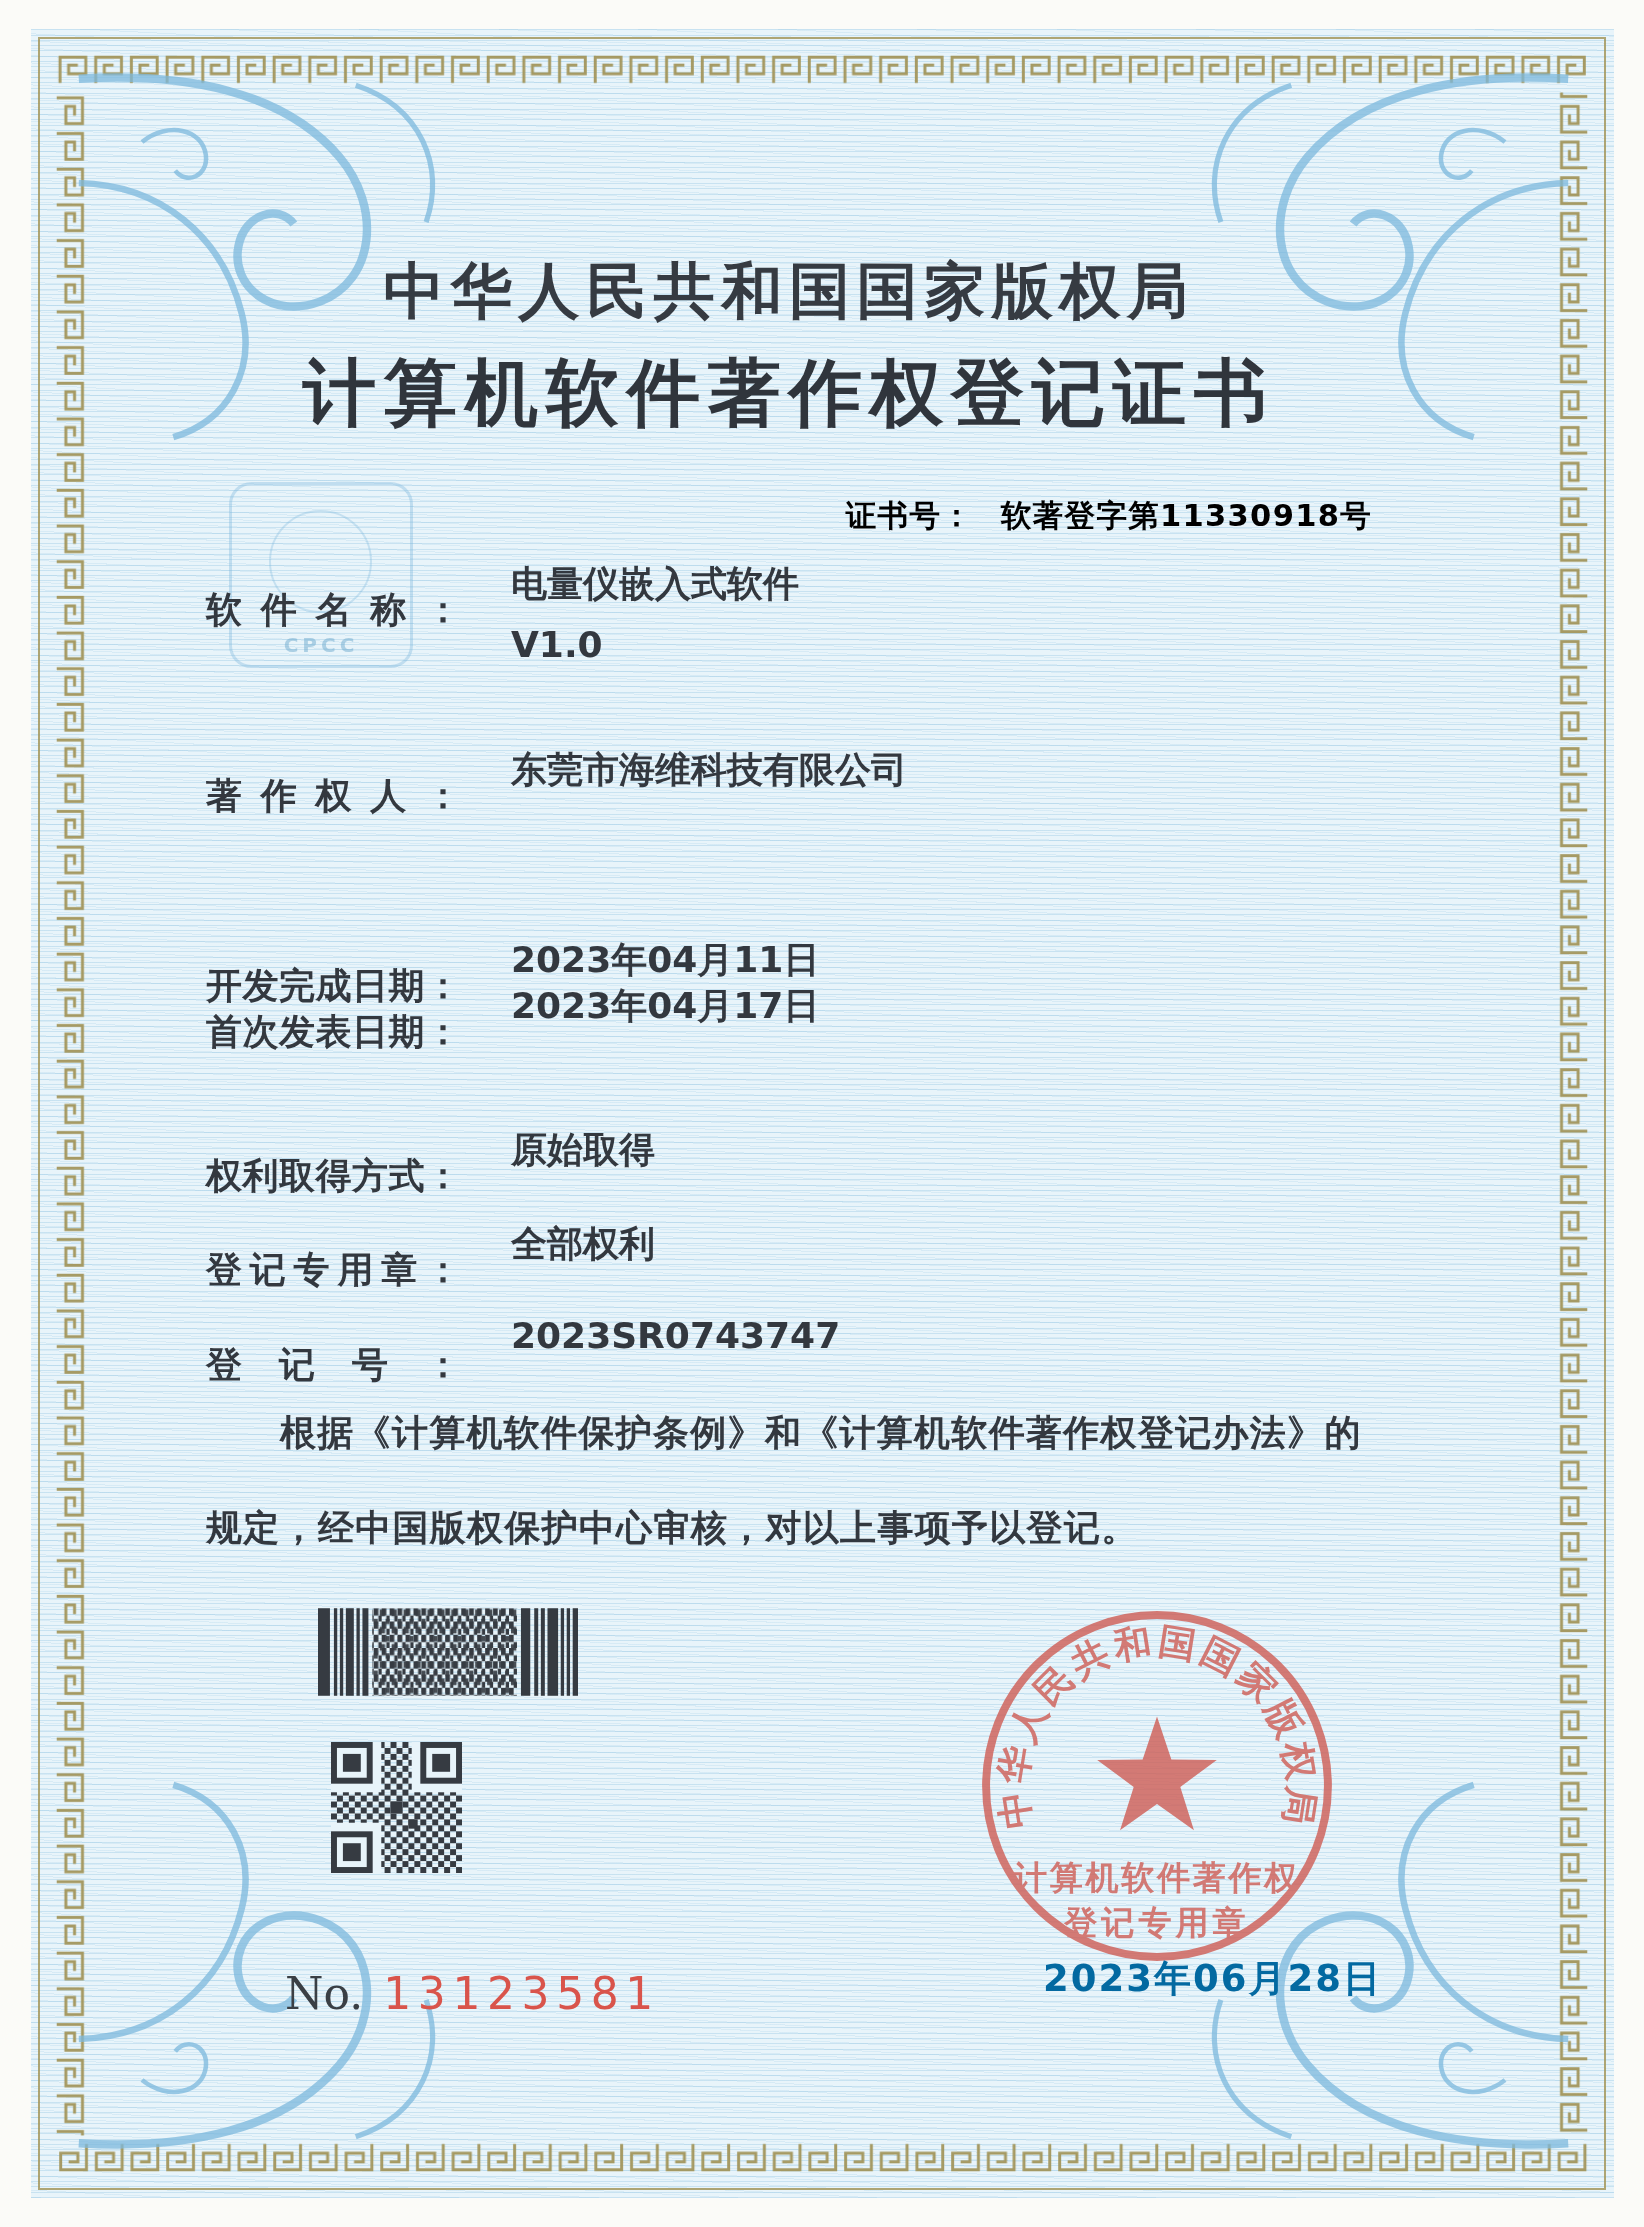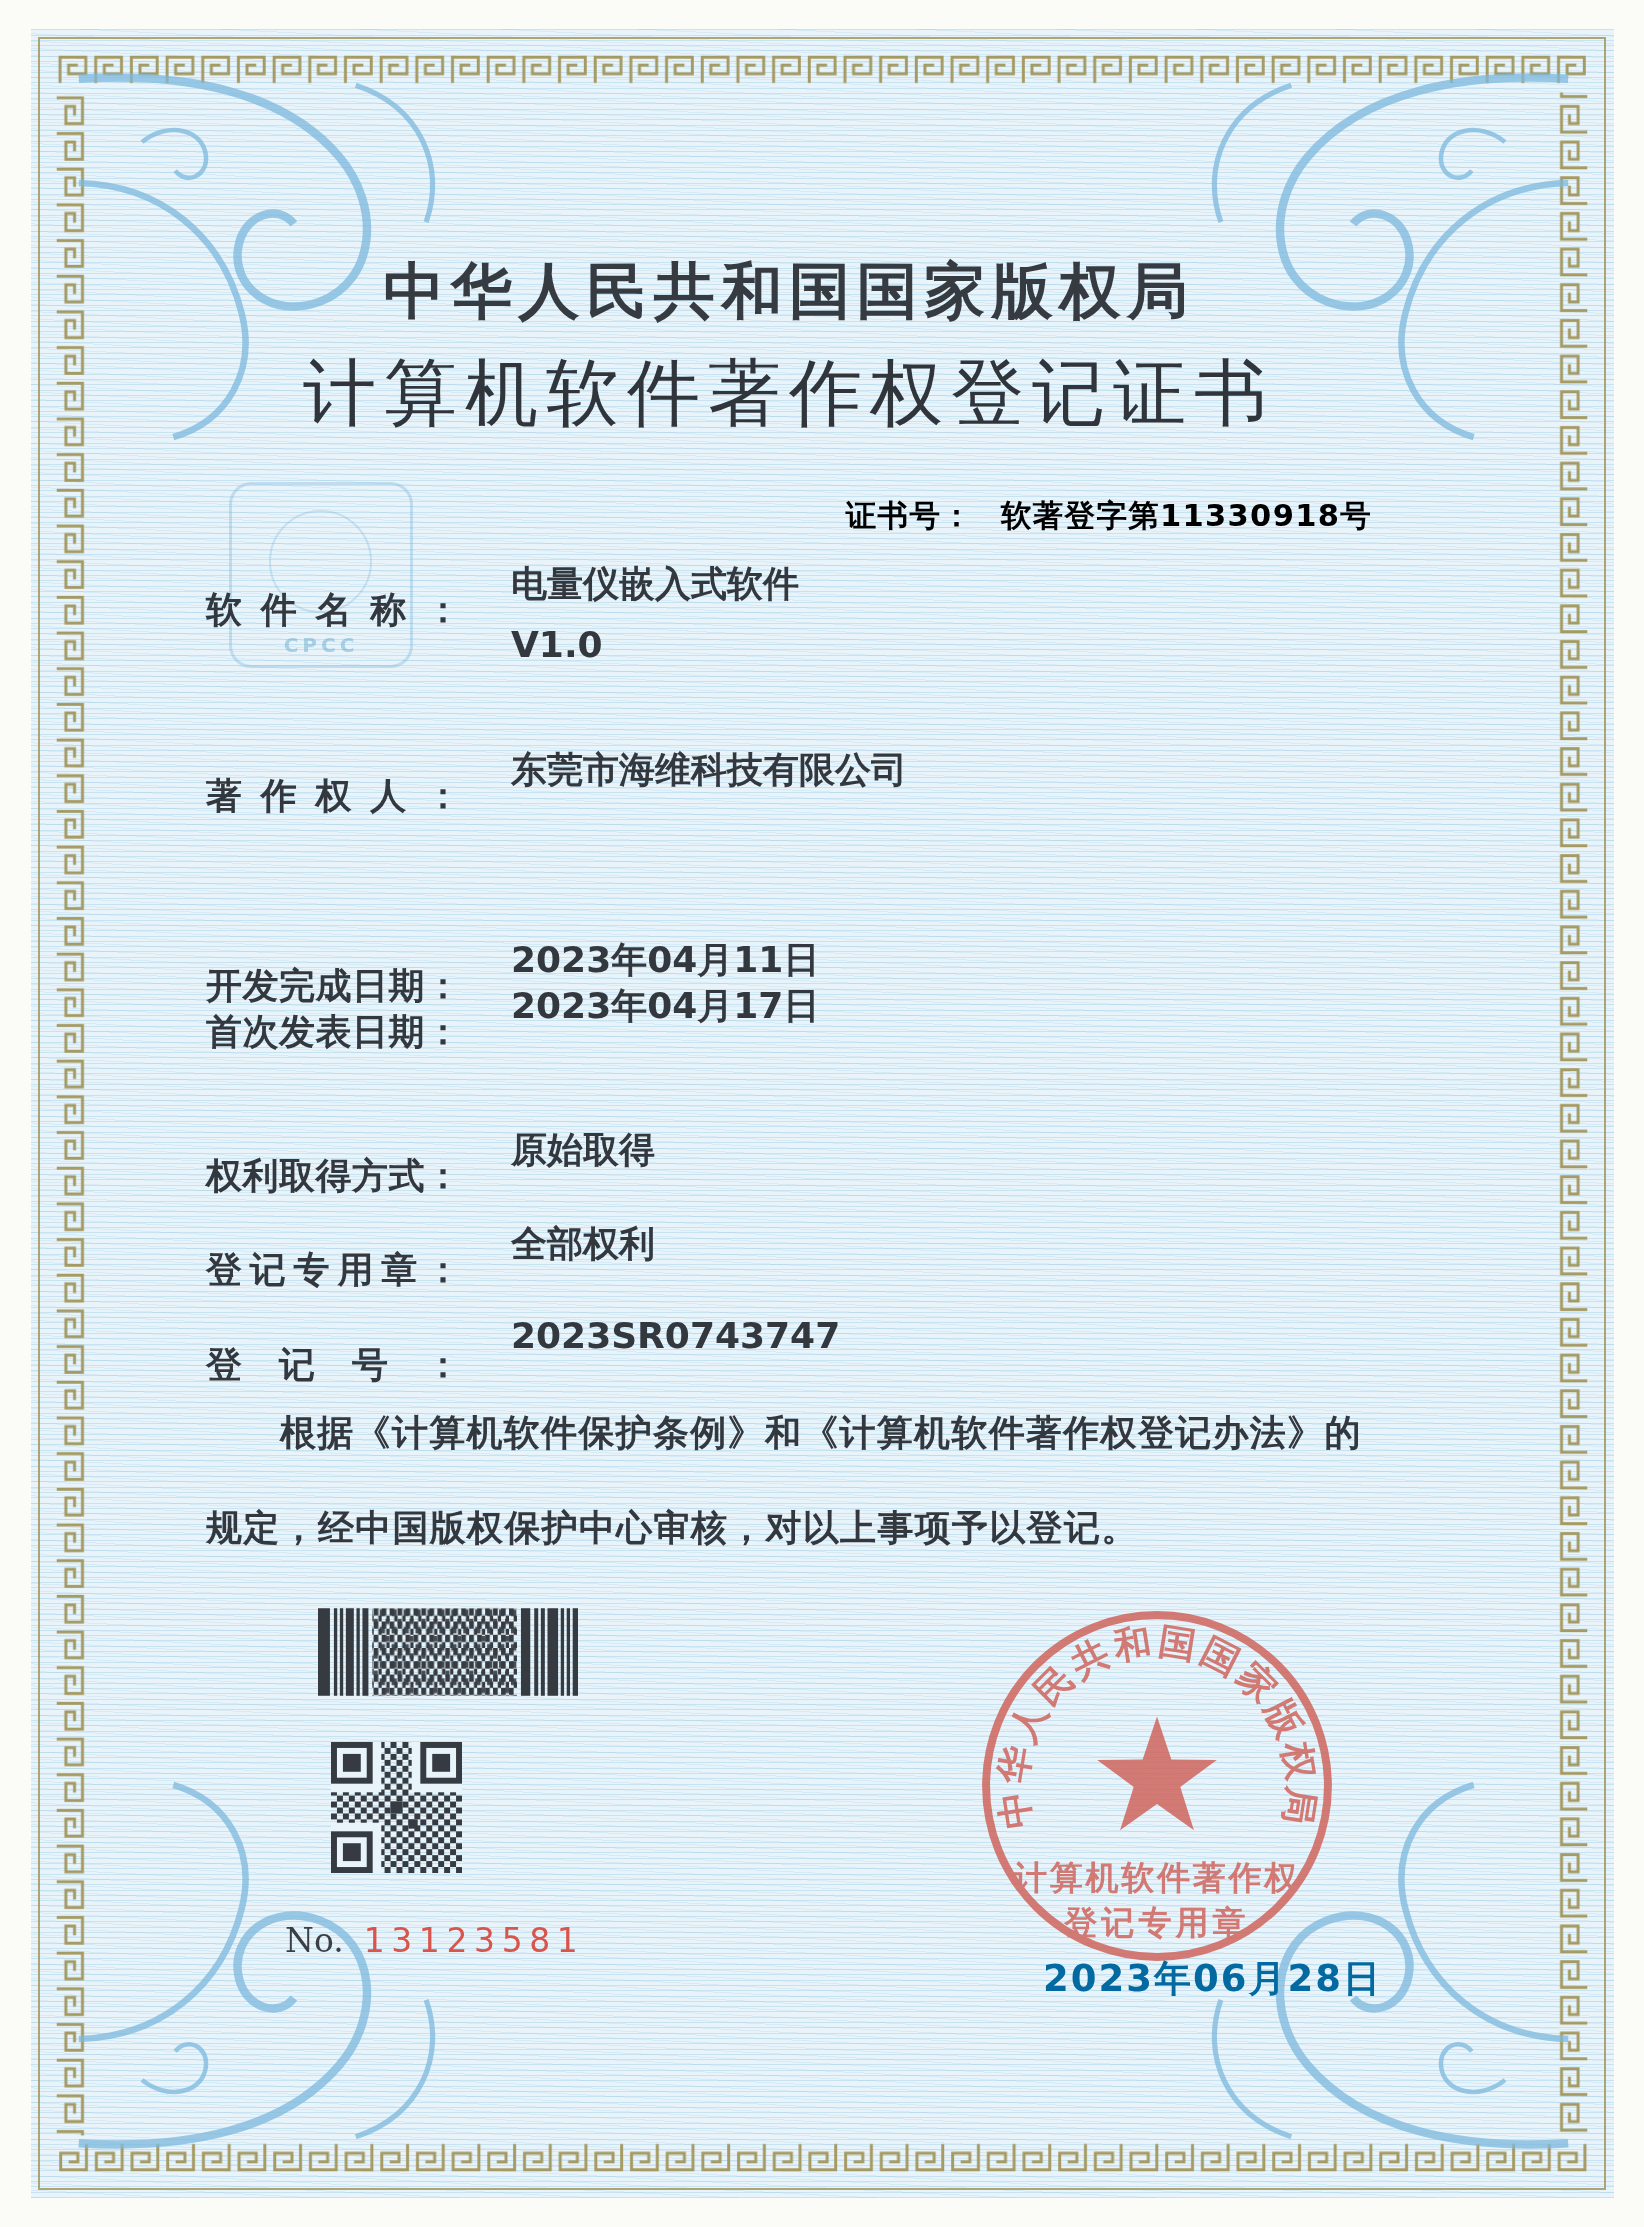--- a/index.html
+++ b/index.html
@@ -41,21 +41,21 @@
   .wm-label{
     position:absolute;left:0;right:0;bottom:8px;text-align:center;
     font-size:20px;font-weight:bold;letter-spacing:4px;color:rgba(110,170,205,.5);
   }
   .authority{
     position:absolute;left:93px;right:159px;top:251px;text-align:center;
     font-size:61px;font-weight:700;letter-spacing:6.6px;color:#363b42;
   }
   .doc-title{
     position:absolute;left:93px;right:159px;top:345px;text-align:center;
-    font-size:73px;font-weight:400;letter-spacing:8px;color:#30353c;
+    font-size:73px;font-weight:700;letter-spacing:8px;color:#30353c;
   }
   .certno{
     position:absolute;top:496px;right:272px;font-size:30.5px;font-weight:700;color:#000000;
     letter-spacing:1.3px;
   }
   .certno .lab{margin-right:28px;}
   .frow{position:absolute;left:206px;font-size:36px;font-weight:700;color:#33383f;white-space:nowrap;}
   .flabel{display:inline-block;width:255px;text-align:justify;text-align-last:justify;margin-top:26px;}
   .fvalue{position:absolute;left:305px;white-space:nowrap;}
   .f0{top:560px;}  .f0v2{top:624px;}
@@ -64,21 +64,21 @@
   .f3{top:982px;}
   .f4{top:1126px;}
   .f5{top:1220px;}
   .f6{top:1315px;}
   .stmt{position:absolute;left:206px;width:1260px;font-size:36px;font-weight:700;
         color:#33383f;letter-spacing:1.3px;}
   .stmt1{top:1409px;padding-left:74px;font-family:Liberation Mono, monospace;}
   .stmt2{top:1504px;}
   .barcode{position:absolute;left:318px;top:1608px;width:260px;height:88px;}
   .qrcode{position:absolute;left:331px;top:1742px;width:131px;height:131px;}
-  .serial{position:absolute;left:285px;top:1921px;font-size:33px;white-space:nowrap;}
+  .serial{position:absolute;left:285px;top:1968px;font-size:44px;white-space:nowrap;}
   .serial .pfx{font-family:"DejaVu Serif","Liberation Serif",serif;color:#3a3f45;margin-right:20px;}
   .serial .num{color:#d9544b;letter-spacing:6.6px;font-weight:500;}
   .seal{position:absolute;left:945px;top:1574px;width:424px;height:424px;opacity:.82;}
   .issue-date{
     position:absolute;left:931px;width:451px;top:1954px;text-align:right;
     font-size:37px;font-weight:700;color:#0369a1;letter-spacing:2px;
   }
 </style>
 </head>
 <body>

